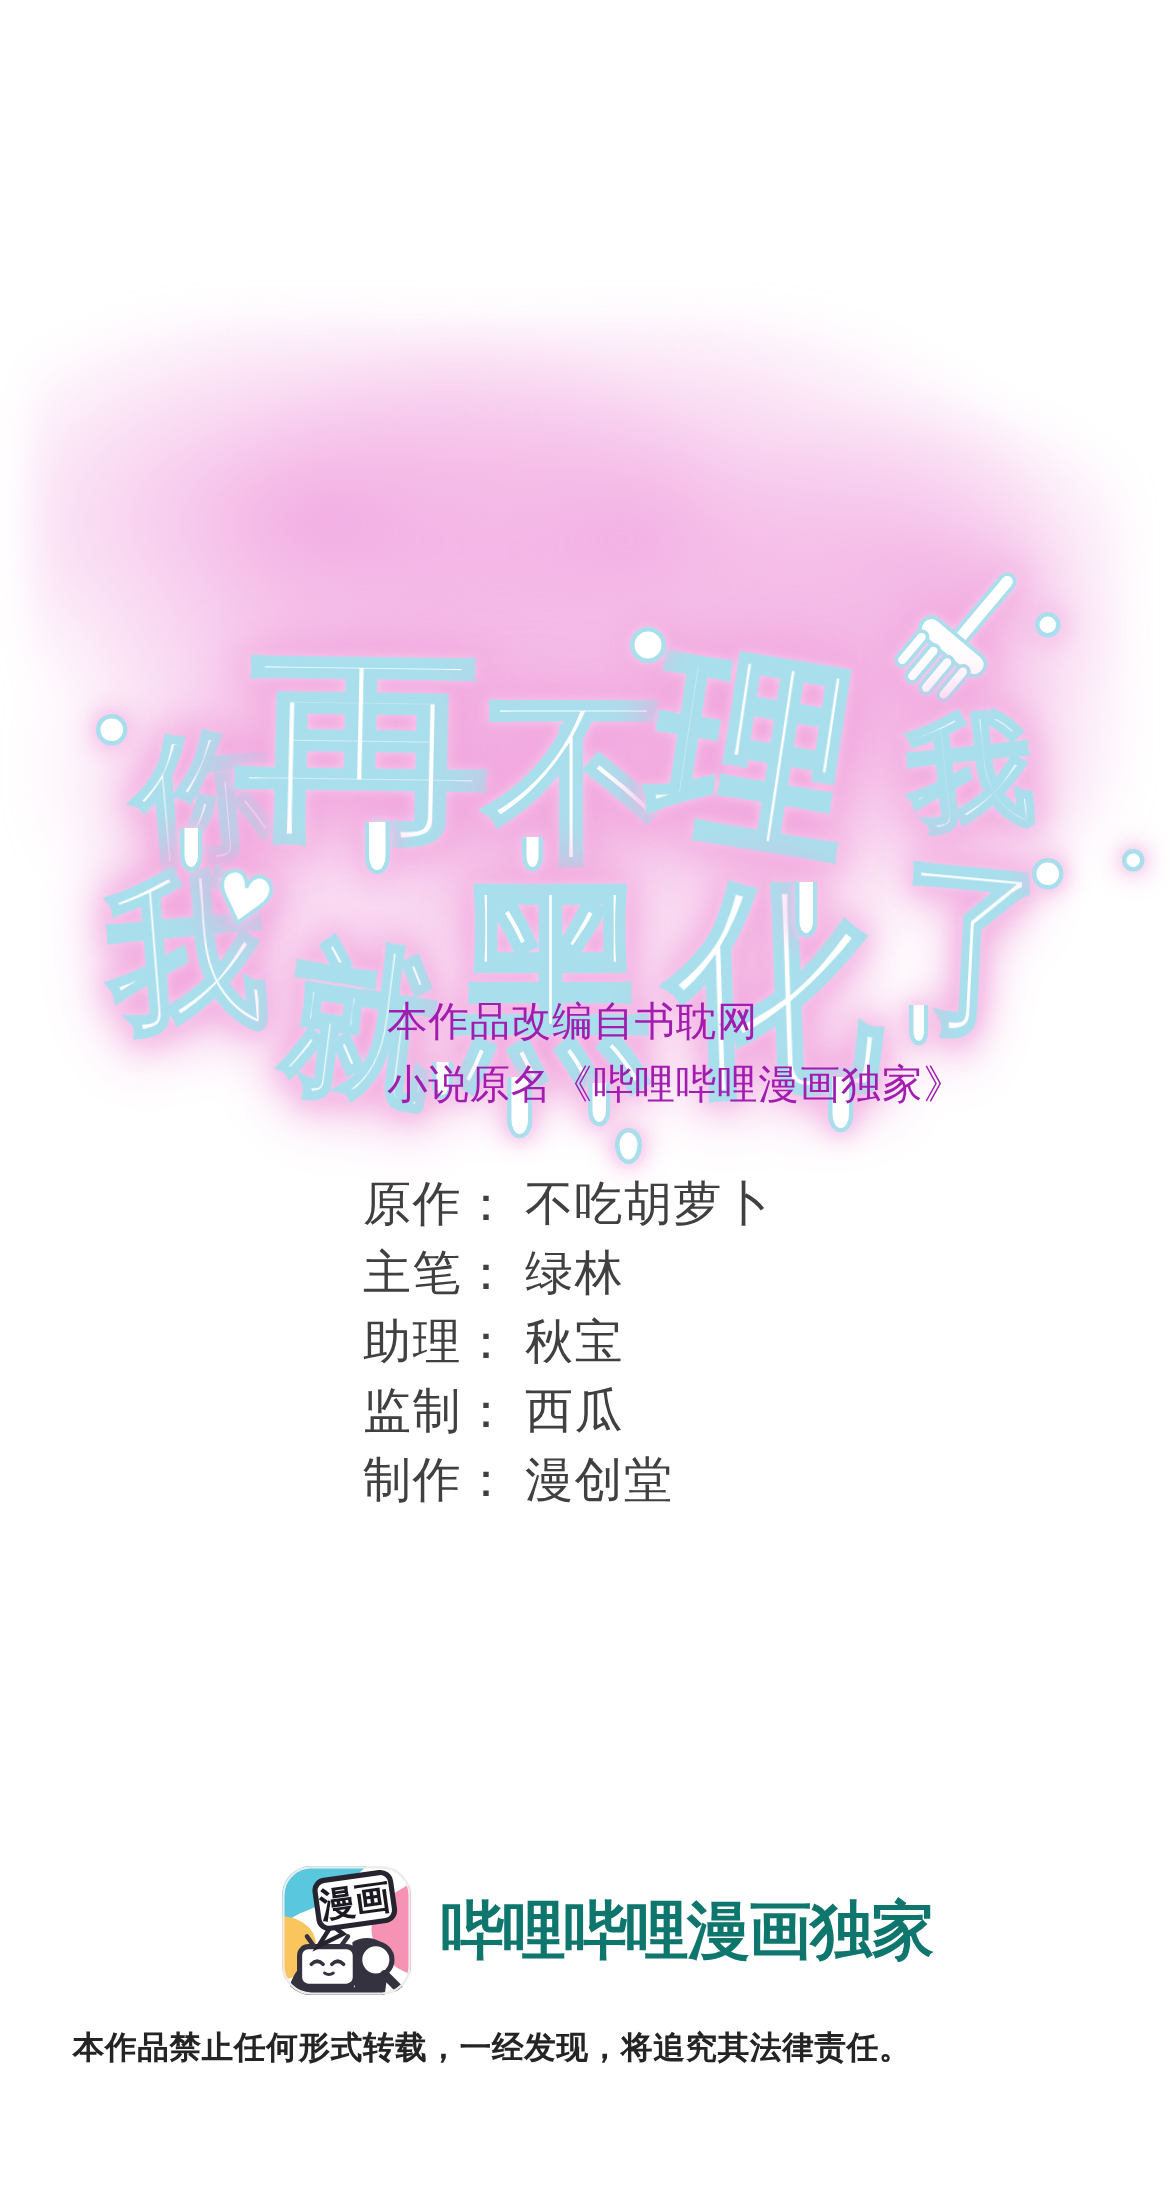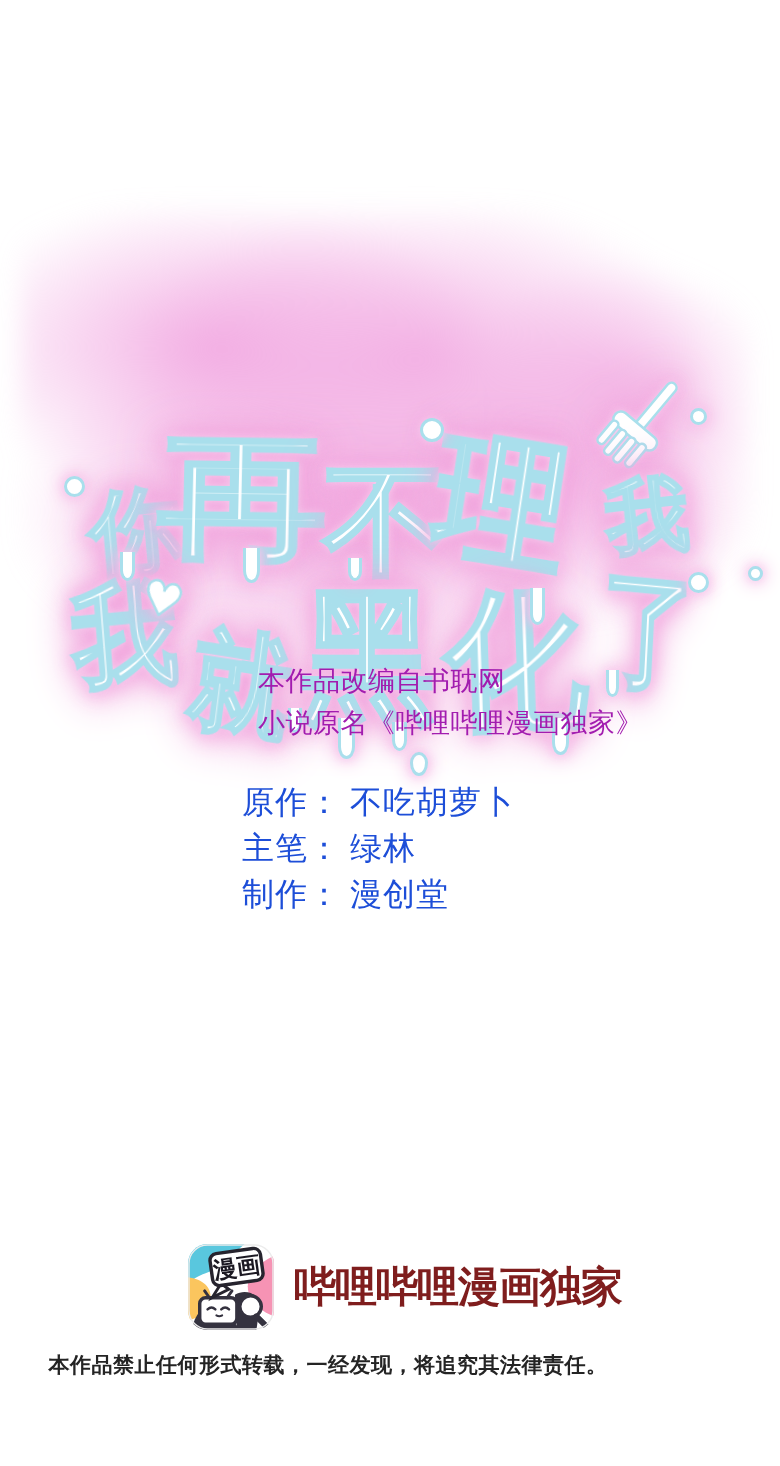--- a/index.html
+++ b/index.html
@@ -63,27 +63,27 @@
   .r7{left:392px;top:542px;width:9px;height:26px;}
   .r8{left:552px;top:538px;width:11px;height:34px;}
   .r9{left:606px;top:490px;width:7px;height:24px;}
 
   
   .adaptation{position:absolute;left:258px;top:660px;z-index:3;
     font-size:27px;line-height:42px;color:#a21caf;letter-spacing:.5px;}
 
   
   .credits{position:absolute;left:242px;top:779px;z-index:3;}
-  .credit-row{font-size:32px;line-height:46px;color:#1d4ed8;letter-spacing:1px;}
+  .credit-row{font-size:32px;line-height:46px;color:#404040;letter-spacing:1px;}
   .credit-value{margin-left:9px;}
 
   
   .publisher{position:absolute;left:188px;top:1244px;z-index:3;display:flex;align-items:center;}
   .app-icon{width:86px;height:86px;flex:0 0 auto;}
-  .publisher-name{margin-left:20px;font-size:42px;font-weight:700;color:#7f1d1d;letter-spacing:-1px;}
+  .publisher-name{margin-left:20px;font-size:42px;font-weight:700;color:#0f766e;letter-spacing:-1px;}
 
   
   .disclaimer{position:absolute;left:0;top:1351px;width:656px;z-index:3;text-align:center;
     font-size:21px;font-weight:700;color:#242424;letter-spacing:.5px;}
 </style>
 </head>
 <body>
 
 <div class="page">
 
@@ -134,20 +134,22 @@
   </div>
 
   <div class="adaptation">
     <div>本作品改编自书耽网</div>
     <div>小说原名《哔哩哔哩漫画独家》</div>
   </div>
 
   <div class="credits">
     <div class="credit-row"><span class="credit-label">原作：</span><span class="credit-value">不吃胡萝卜</span></div>
     <div class="credit-row"><span class="credit-label">主笔：</span><span class="credit-value">绿林</span></div>
+    <div class="credit-row"><span class="credit-label">助理：</span><span class="credit-value">秋宝</span></div>
+    <div class="credit-row"><span class="credit-label">监制：</span><span class="credit-value">西瓜</span></div>
     <div class="credit-row"><span class="credit-label">制作：</span><span class="credit-value">漫创堂</span></div>
   </div>
 
   <div class="publisher">
     <svg class="app-icon" viewBox="0 0 88 88">
       <defs>
           <clipPath id="appclip">
             <rect x="0" y="0" width="88" height="88" rx="20"></rect>
           </clipPath>
         </defs>

